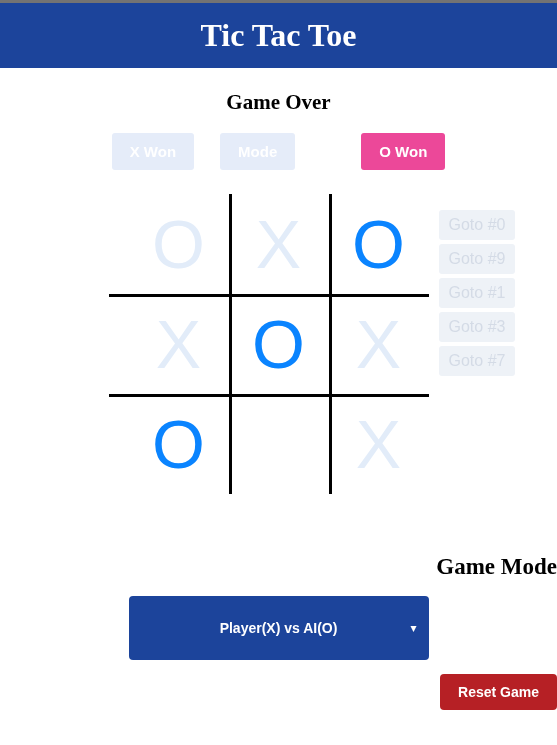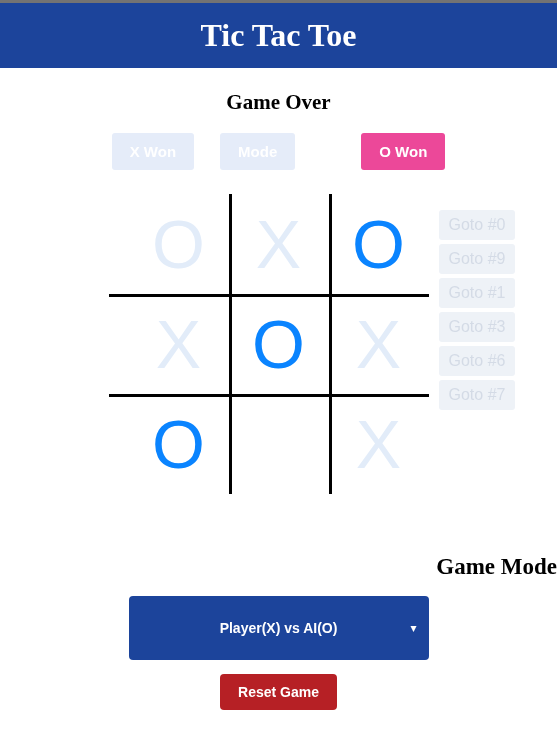--- a/index.html
+++ b/index.html
@@ -99,21 +99,21 @@
     .select-wrap::after {
       content: '▾';
       position: absolute;
       right: 12px;
       top: 50%;
       transform: translateY(-50%);
       color: #fff;
       font-size: 12px;
       pointer-events: none;
     }
-    .reset-wrap { display: flex; justify-content: center; }
+    .reset-wrap { display: flex; justify-content: flex-end; }
     .reset-btn {
       background: #b62025;
       color: #fff;
       border: none;
       padding: 10px 18px;
       font-size: 14px;
       font-weight: bold;
       border-radius: 4px;
       font-family: Arial, sans-serif;
       cursor: pointer;
@@ -155,21 +155,20 @@
           <div class="hline2"></div>
         </div>
       </div>
     </div>
 
     <div class="history">
       <button class="history-btn">Goto #0</button>
       <button class="history-btn">Goto #9</button>
       <button class="history-btn">Goto #1</button>
       <button class="history-btn">Goto #3</button>
-      <button class="history-btn">Goto #6</button>
       <button class="history-btn">Goto #7</button>
     </div>
   </div>
 
   <div class="mode-heading">Game Mode</div>
 
   <div class="mode-select-wrap">
     <div class="select-wrap">
       <select class="mode-select">
         <option>Player(X) vs AI(O)</option>

